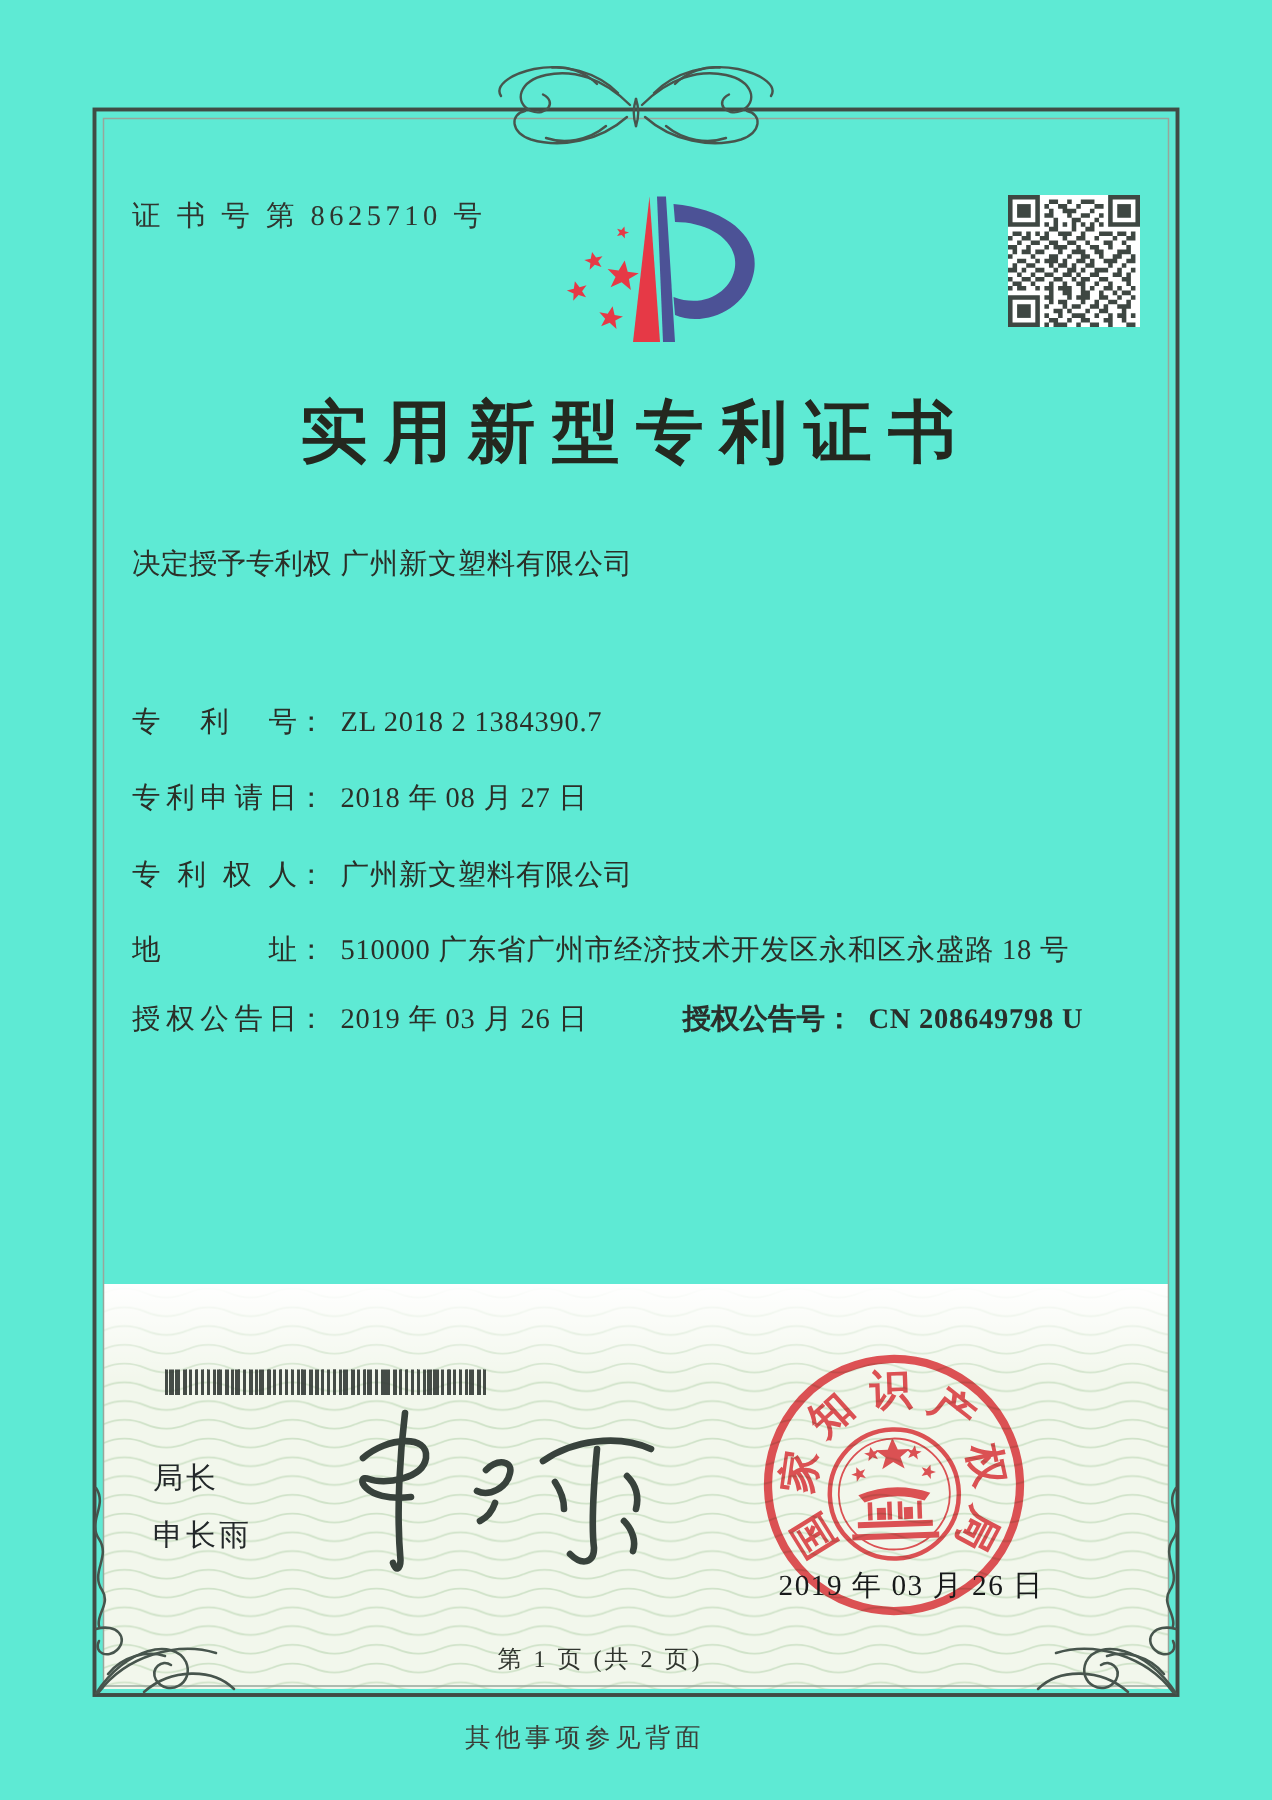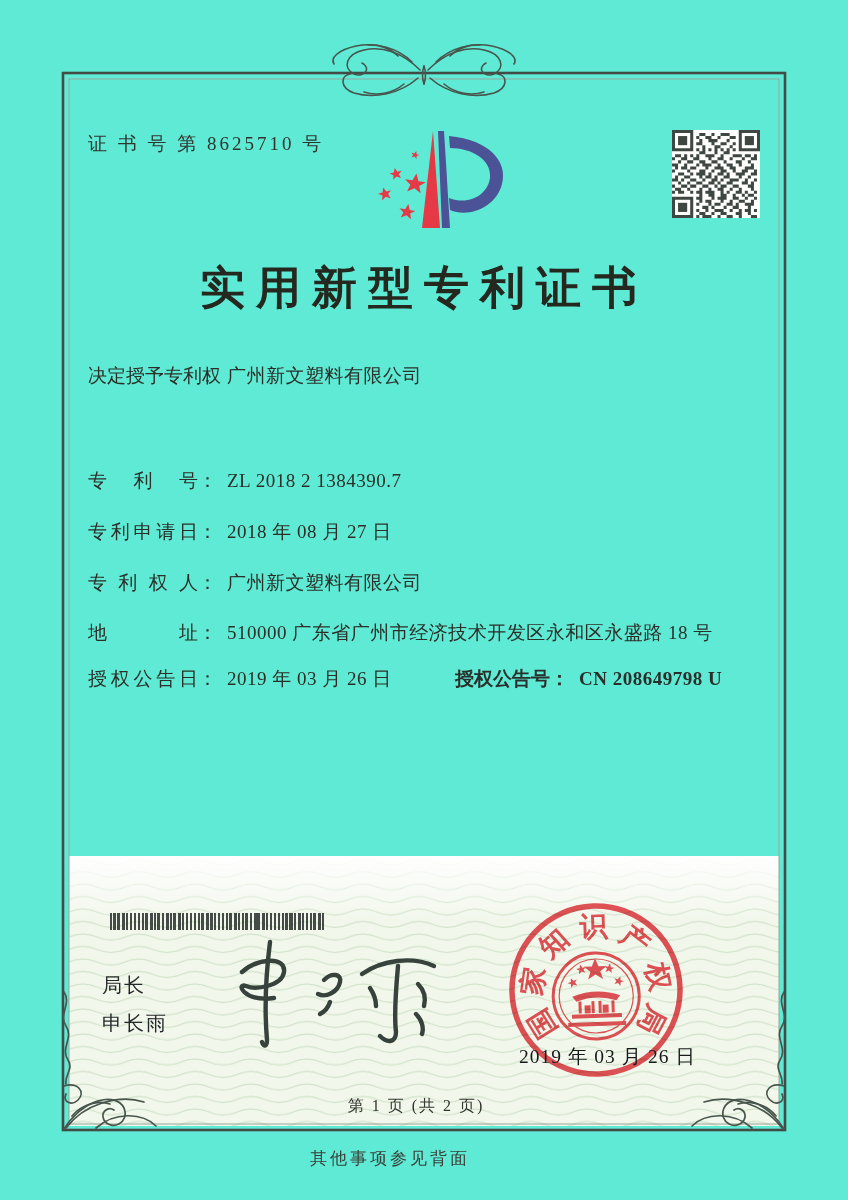--- a/index.html
+++ b/index.html
@@ -41,21 +41,21 @@
       repeating-linear-gradient(90deg,#2e3531 0 1px,transparent 1px 7px),
       repeating-linear-gradient(90deg,transparent 0 3px,#2e3531 3px 4px,transparent 4px 11px);
   }
   
   .official{position:absolute;left:90px;z-index:4;font-family:"Liberation Sans","DejaVu Sans",sans-serif;
     font-size:20px;color:#23282a;letter-spacing:2px;margin-left:12px;}
   svg.sign{position:absolute;left:212px;top:936px;z-index:4;}
   svg.seal{position:absolute;left:505px;top:896px;z-index:5;mix-blend-mode:multiply;opacity:.92;}
   .seal-date{position:absolute;left:519px;top:1043px;z-index:6;font-size:19.5px;color:#17191a;letter-spacing:1px;}
   
-  .page-info{position:absolute;left:0;top:1096px;width:800px;text-align:center;font-size:16px;color:#31362f;z-index:4;letter-spacing:2px;margin-left:16px;}
+  .page-info{position:absolute;left:0;top:1096px;width:800px;text-align:center;font-size:16px;color:#31362f;z-index:4;letter-spacing:2px;}
   .back-note{position:absolute;left:0;top:1147px;width:780px;text-align:center;font-size:17px;color:#3a3f38;z-index:4;letter-spacing:3px;}
 </style>
 </head>
 <body>
 
 <div class="page">
 
   <svg class="waves" width="710" height="270" viewBox="0 0 710 270">
     <defs>
       <pattern id="wv" width="56" height="12.5" patternUnits="userSpaceOnUse">

